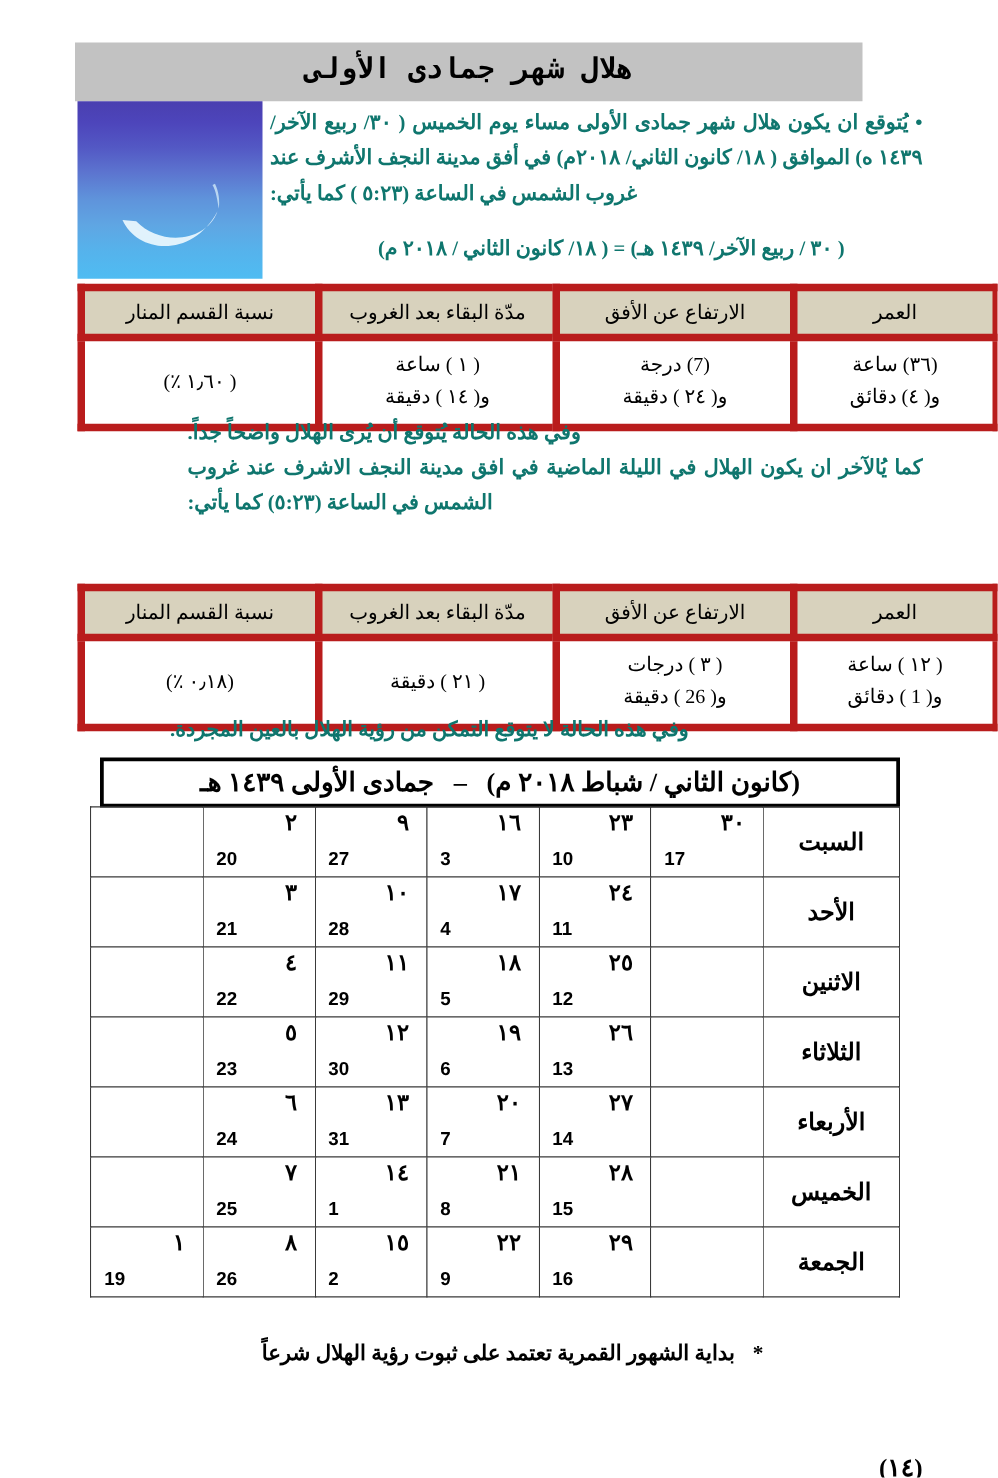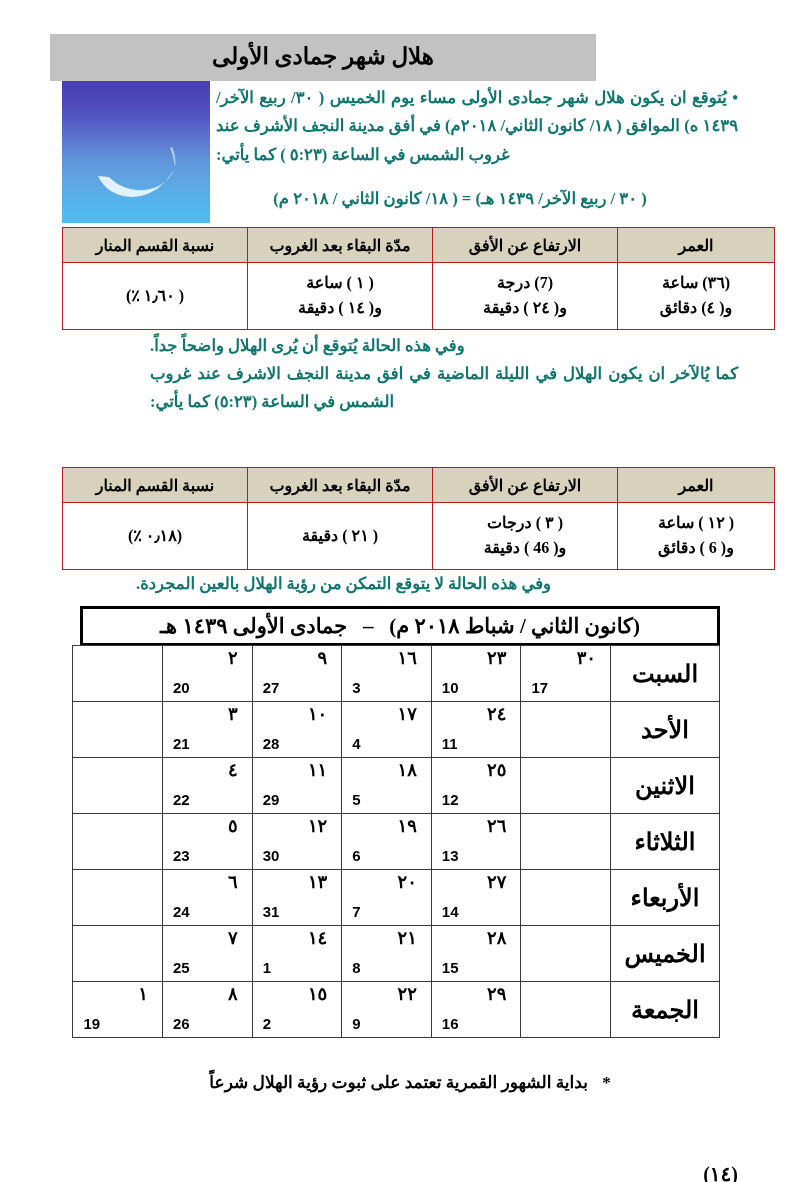--- a/index.html
+++ b/index.html
@@ -20,28 +20,29 @@
   .page {
     position: absolute;
     inset: 0;
     width: 798px;
     height: 1182px;
   }
 
   
   .title-bar {
     position: absolute;
-    left: 50px;
+    left: 60px;
     top: 34px;
-    width: 546px;
+    width: 630px;
     height: 47px;
     background: #c2c2c2;
     display: flex;
     align-items: center;
     justify-content: center;
+    font-family: Liberation Mono, monospace;
   }
   .title-bar .title-text {
     font-size: 23px;
     font-weight: bold;
     color: #000;
     letter-spacing: 0px;
     line-height: 1;
     transform: translateY(-1px);
   }
 
@@ -70,44 +71,44 @@
     position: absolute;
     text-align: justify;
     text-align-last: left;
     font-size: 16.5px;
     font-weight: bold;
     line-height: 1.72;
     color: #0f766e;
   }
 
   #p1 { left: 216px; top: 84px; width: 522px; }
-  #p1-eq { left: 199px; top: 185px; width: 522px; text-align: center; text-align-last:center; }
+  #p1-eq { left: 228px; top: 185px; width: 522px; text-align: center; text-align-last:center; }
 
   #p2 { left: 150px; top: 332px; width: 588px; text-align: center; text-align-last:left;}
   #p3 { left: 150px; top: 360px; width: 588px; }
   #p3-eq { left: 150px; top: 420px; width: 588px; text-align:center; text-align-last:center;}
 
   #p4 { left: 136px; top: 570px; width: 598px; text-align: right; text-align-last:left;}
 
   
   .data-table {
     position: absolute;
     border-collapse: collapse;
     width: 676px;
     left: 62px;
     table-layout: fixed;
   }
   #table1 { top: 227px; }
   #table2 { top: 467px; }
 
   .data-table th, .data-table td {
-    border: 1px solid #b91c1c;
+    border: 6px solid #b91c1c;
     text-align: center;
     vertical-align: middle;
-    font-weight: bold;
+    font-weight: normal;
     color: #000;
   }
   .data-table th {
     background: #d8d2bd;
     font-size: 16px;
     height: 30px;
     padding: 2px 4px;
   }
   .data-table td {
     background: #ffffff;
@@ -154,21 +155,21 @@
     border: 1px solid #3a3a3a;
     height: 55px;
     position: relative;
     background: #fff;
     padding: 0;
   }
   td.dayname {
     width: 108px;
     text-align: center;
     vertical-align: middle;
-    font-size: 24px;
+    font-size: 19px;
     font-weight: bold;
   }
   td.daycell { width: 88.6px; }
   .hijri {
     position: absolute;
     top: 3px;
     right: 14px;
     font-size: 18px;
     font-weight: bold;
     line-height: 1;
@@ -262,25 +263,25 @@
         <th class="col-age">العمر</th>
         <th class="col-alt">الارتفاع عن الأفق</th>
         <th class="col-dur">مدّة البقاء بعد الغروب</th>
         <th class="col-illum">نسبة القسم المنار</th>
       </tr>
     </thead>
     <tbody>
       <tr>
         <td>
           <span class="l1">( ١٢ ) ساعة</span>
-          <span class="l2">و( 6 ) دقائق</span>
+          <span class="l2">و( 1 ) دقائق</span>
         </td>
         <td>
           <span class="l1">( ٣ ) درجات</span>
-          <span class="l2">و( 46 ) دقيقة</span>
+          <span class="l2">و( 26 ) دقيقة</span>
         </td>
         <td>( ٢١ ) دقيقة</td>
         <td>(٠٫١٨ ٪)</td>
       </tr>
     </tbody>
   </table>
 
   <div class="para" id="p4">وفي هذه الحالة لا يتوقع التمكن من رؤية الهلال بالعين المجردة.</div>
 
   <div class="cal-wrap">

